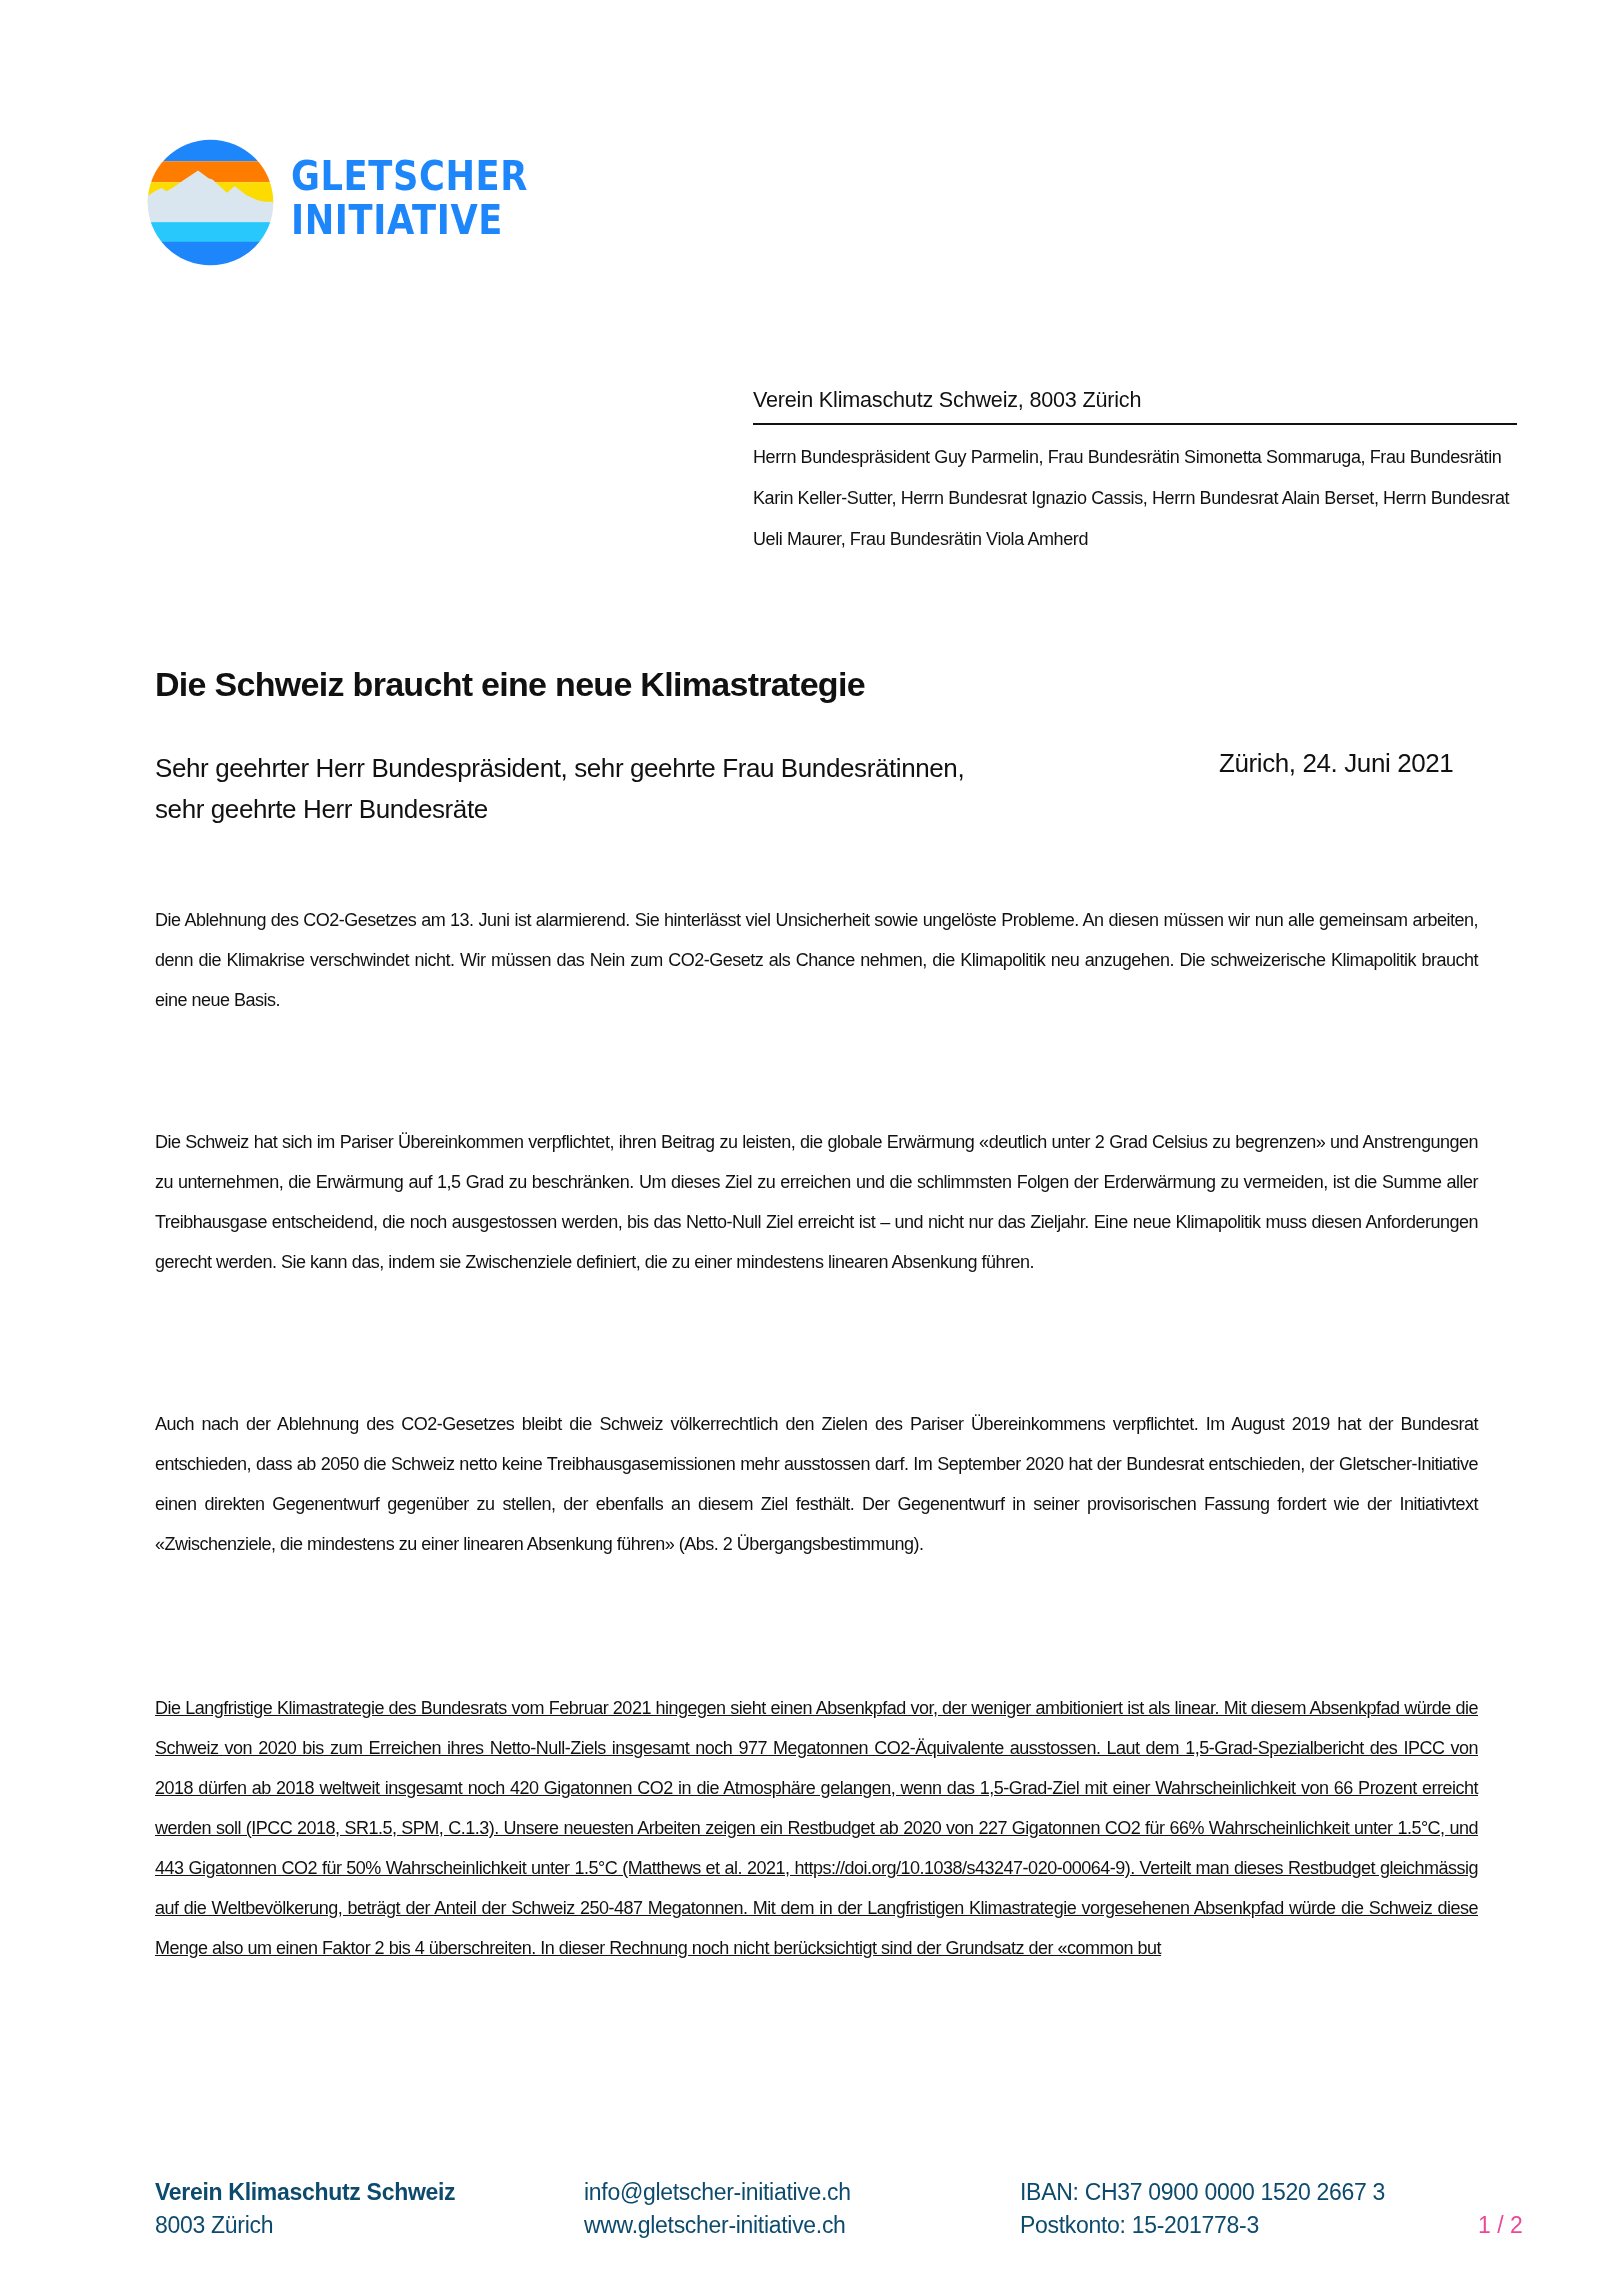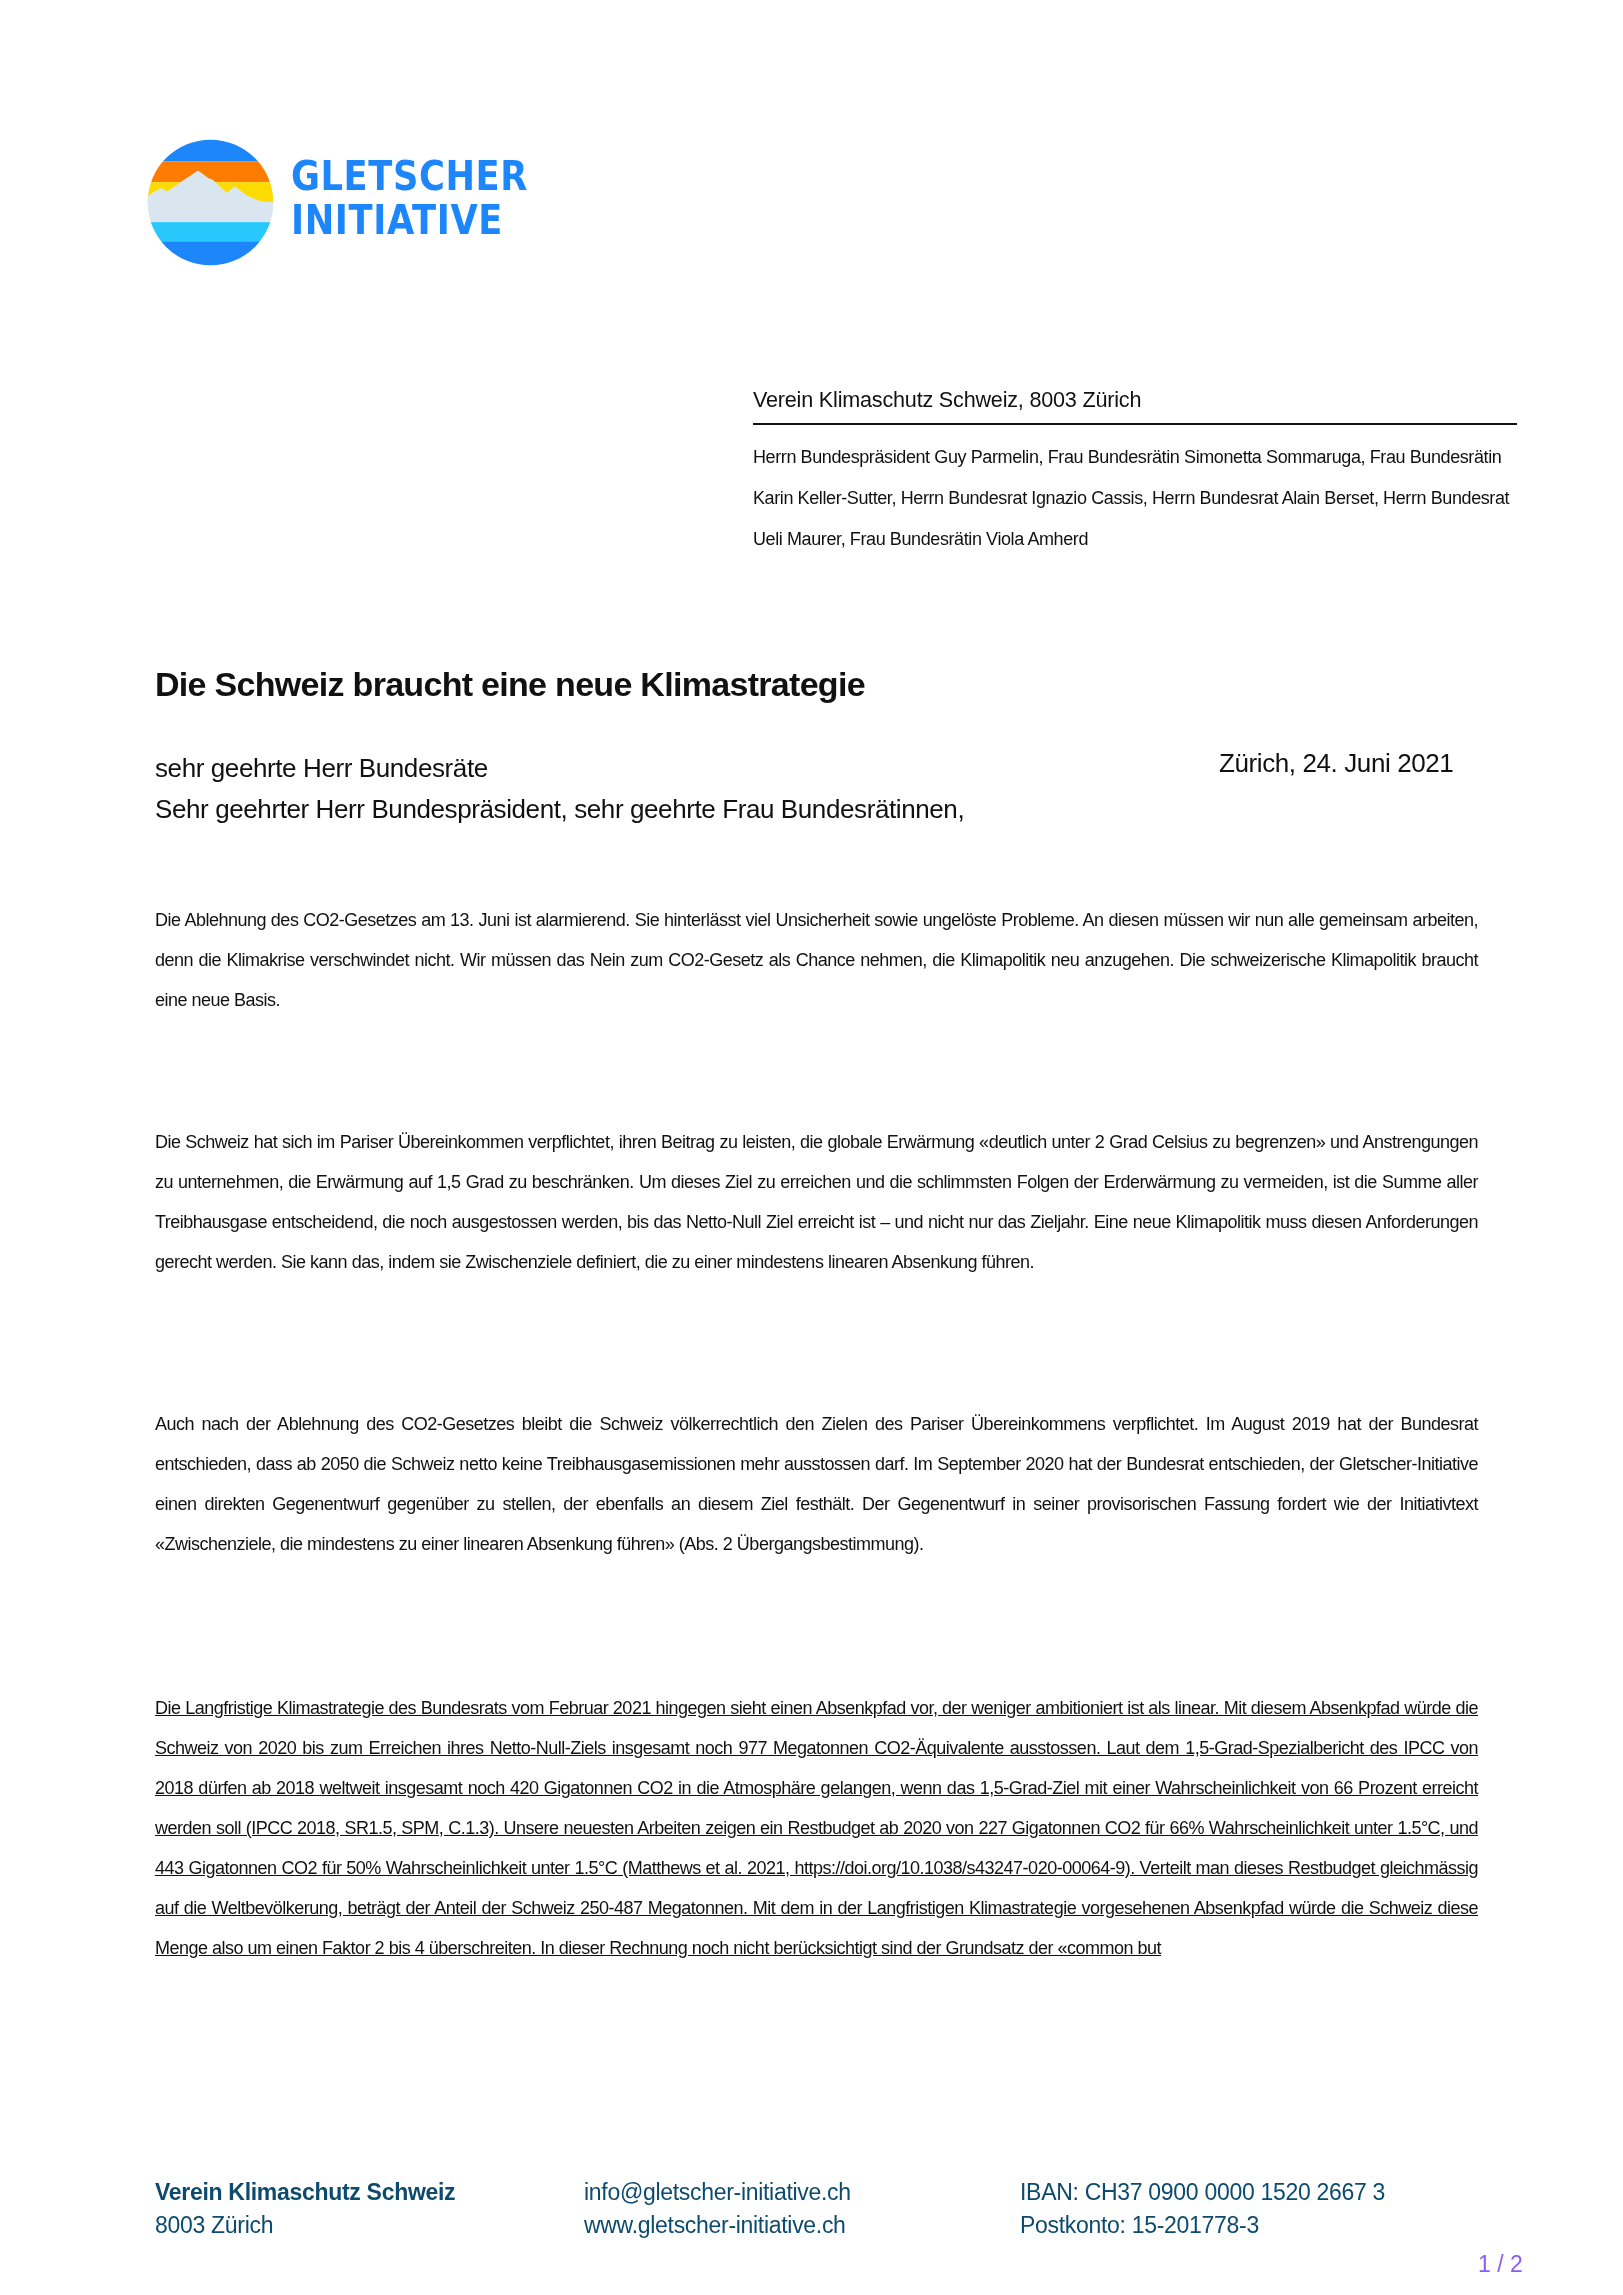--- a/index.html
+++ b/index.html
@@ -19,21 +19,21 @@
   .para { left: 155px; width: 1323px; font-size: 18px; line-height: 40px; letter-spacing: -0.5px;
           text-align: justify; }
   .p1 { top: 900px; }
   .p2 { top: 1122px; }
   .p3 { top: 1404px; }
   .p4 { top: 1688px; text-decoration: underline; }
   .footer-col { top: 2176px; font-size: 23px; line-height: 33px; color: #0c4a6e; letter-spacing: -0.3px; }
   .f1 { left: 155px; }
   .f2 { left: 584px; }
   .f3 { left: 1020px; }
-  .f-page { left: 1478px; top: 2209px; font-size: 23px; line-height: 33px; color: #8b5cf6; margin-top: 39px; }
+  .f-page { left: 1478px; top: 2209px; font-size: 23px; line-height: 33px; color: #ec4899; }
   .bold { font-weight: bold; }
 </style>
 </head>
 <body>
 
 <div class="abs logo">
   <svg width="127" height="127" viewBox="0 0 194 194">
     <defs>
       <clipPath id="circ">
           <circle cx="97" cy="97" r="96"></circle>
@@ -54,22 +54,22 @@
   <div>INITIATIVE</div>
 </div>
 
 <div class="abs sender">Verein Klimaschutz Schweiz, 8003 Zürich</div>
 <div class="abs sender-rule"></div>
 <div class="abs recipient">Herrn Bundespräsident Guy Parmelin, Frau Bundesrätin Simonetta Sommaruga, Frau Bundesrätin Karin Keller-Sutter, Herrn Bundesrat Ignazio Cassis, Herrn Bundesrat Alain Berset, Herrn Bundesrat Ueli Maurer, Frau Bundesrätin Viola Amherd</div>
 
 <div class="abs title">Die Schweiz braucht eine neue Klimastrategie</div>
 
 <div class="abs salutation">
+  <div>Sehr geehrter Herr Bundespräsident, sehr geehrte Frau Bundesrätinnen,</div>
   <div>sehr geehrte Herr Bundesräte</div>
-  <div>Sehr geehrter Herr Bundespräsident, sehr geehrte Frau Bundesrätinnen,</div>
 </div>
 <div class="abs date">Zürich, 24. Juni 2021</div>
 
 <p class="abs para p1" style="margin:0" lang="de">Die Ablehnung des CO2-Gesetzes am 13. Juni ist alarmierend. Sie hinterlässt viel Unsicherheit sowie ungelöste Probleme. An diesen müssen wir nun alle gemeinsam arbeiten, denn die Klimakrise verschwindet nicht. Wir müssen das Nein zum CO2-Gesetz als Chance nehmen, die Klimapolitik neu anzugehen. Die schweizerische Klimapolitik braucht eine neue Basis.</p>
 <p class="abs para p2" style="margin:0" lang="de">Die Schweiz hat sich im Pariser Übereinkommen verpflichtet, ihren Beitrag zu leisten, die globale Erwärmung «deutlich unter 2 Grad Celsius zu begrenzen» und Anstrengungen zu unternehmen, die Erwärmung auf 1,5 Grad zu beschränken. Um dieses Ziel zu erreichen und die schlimmsten Folgen der Erderwärmung zu vermeiden, ist die Summe aller Treibhausgase entscheidend, die noch ausgestossen werden, bis das Netto-Null Ziel erreicht ist – und nicht nur das Zieljahr. Eine neue Klimapolitik muss diesen Anforderungen gerecht werden. Sie kann das, indem sie Zwischenziele definiert, die zu einer mindestens linearen Absenkung führen.</p>
 <p class="abs para p3" style="margin:0" lang="de">Auch nach der Ablehnung des CO2-Gesetzes bleibt die Schweiz völkerrechtlich den Zielen des Pariser Übereinkommens verpflichtet. Im August 2019 hat der Bundesrat entschieden, dass ab 2050 die Schweiz netto keine Treibhausgasemissionen mehr ausstossen darf. Im September 2020 hat der Bundesrat entschieden, der Gletscher-Initiative einen direkten Gegenentwurf gegenüber zu stellen, der ebenfalls an diesem Ziel festhält. Der Gegenentwurf in seiner provisorischen Fassung fordert wie der Initiativtext «Zwischenziele, die mindestens zu einer linearen Absenkung führen» (Abs. 2 Übergangsbestimmung).</p>
 <p class="abs para p4" style="margin:0" lang="de">Die Langfristige Klimastrategie des Bundesrats vom Februar 2021 hingegen sieht einen Absenkpfad vor, der weniger ambitioniert ist als linear. Mit diesem Absenkpfad würde die Schweiz von 2020 bis zum Erreichen ihres Netto-Null-Ziels insgesamt noch 977 Megatonnen CO2-Äquivalente ausstossen. Laut dem 1,5-Grad-Spezialbericht des IPCC von 2018 dürfen ab 2018 weltweit insgesamt noch 420 Gigatonnen CO2 in die Atmosphäre gelangen, wenn das 1,5-Grad-Ziel mit einer Wahrscheinlichkeit von 66 Prozent erreicht werden soll (IPCC 2018, SR1.5, SPM, C.1.3). Unsere neuesten Arbeiten zeigen ein Restbudget ab 2020 von 227 Gigatonnen CO2 für 66% Wahrscheinlichkeit unter 1.5°C, und 443 Gigatonnen CO2 für 50% Wahrscheinlichkeit unter 1.5°C (Matthews et al. 2021, https://doi.org/10.1038/s43247-020-00064-9). Verteilt man dieses Restbudget gleichmässig auf die Weltbevölkerung, beträgt der Anteil der Schweiz 250-487 Megatonnen. Mit dem in der Langfristigen Klimastrategie vorgesehenen Absenkpfad würde die Schweiz diese Menge also um einen Faktor 2 bis 4 überschreiten. In dieser Rechnung noch nicht berücksichtigt sind der Grundsatz der «common but</p>
 
 <div class="abs footer-col f1">
   <div class="bold">Verein Klimaschutz Schweiz</div>

